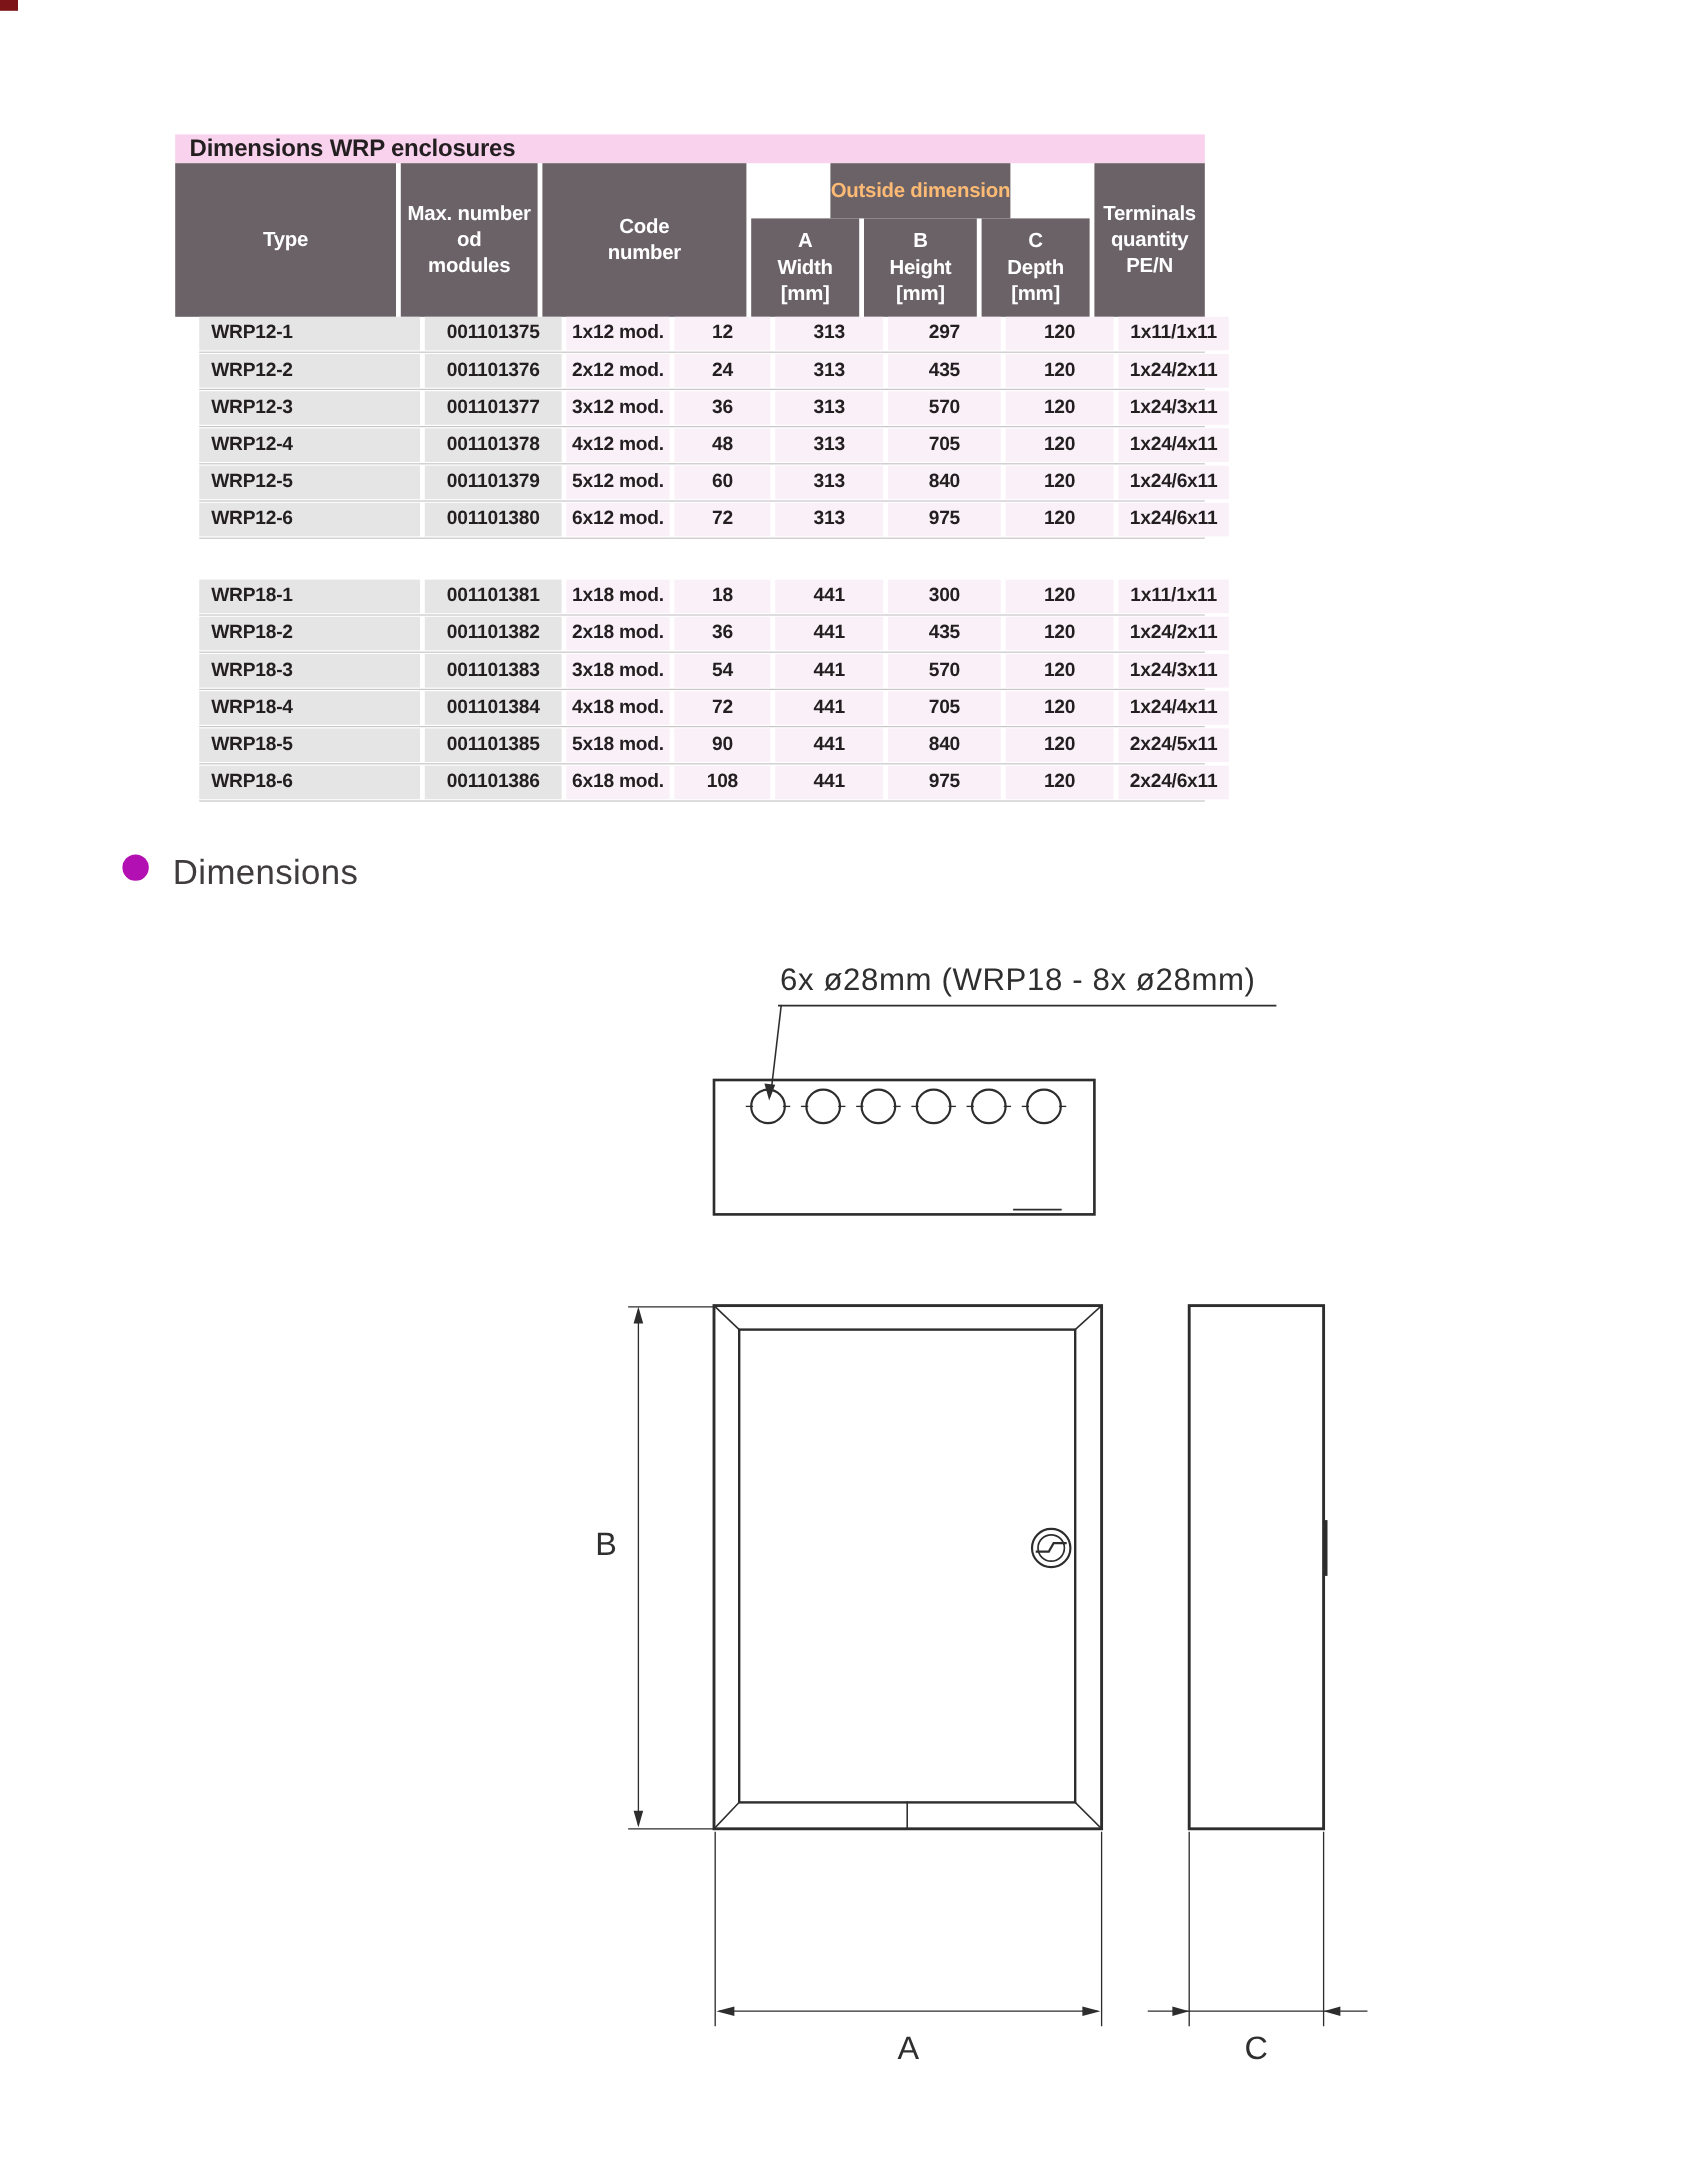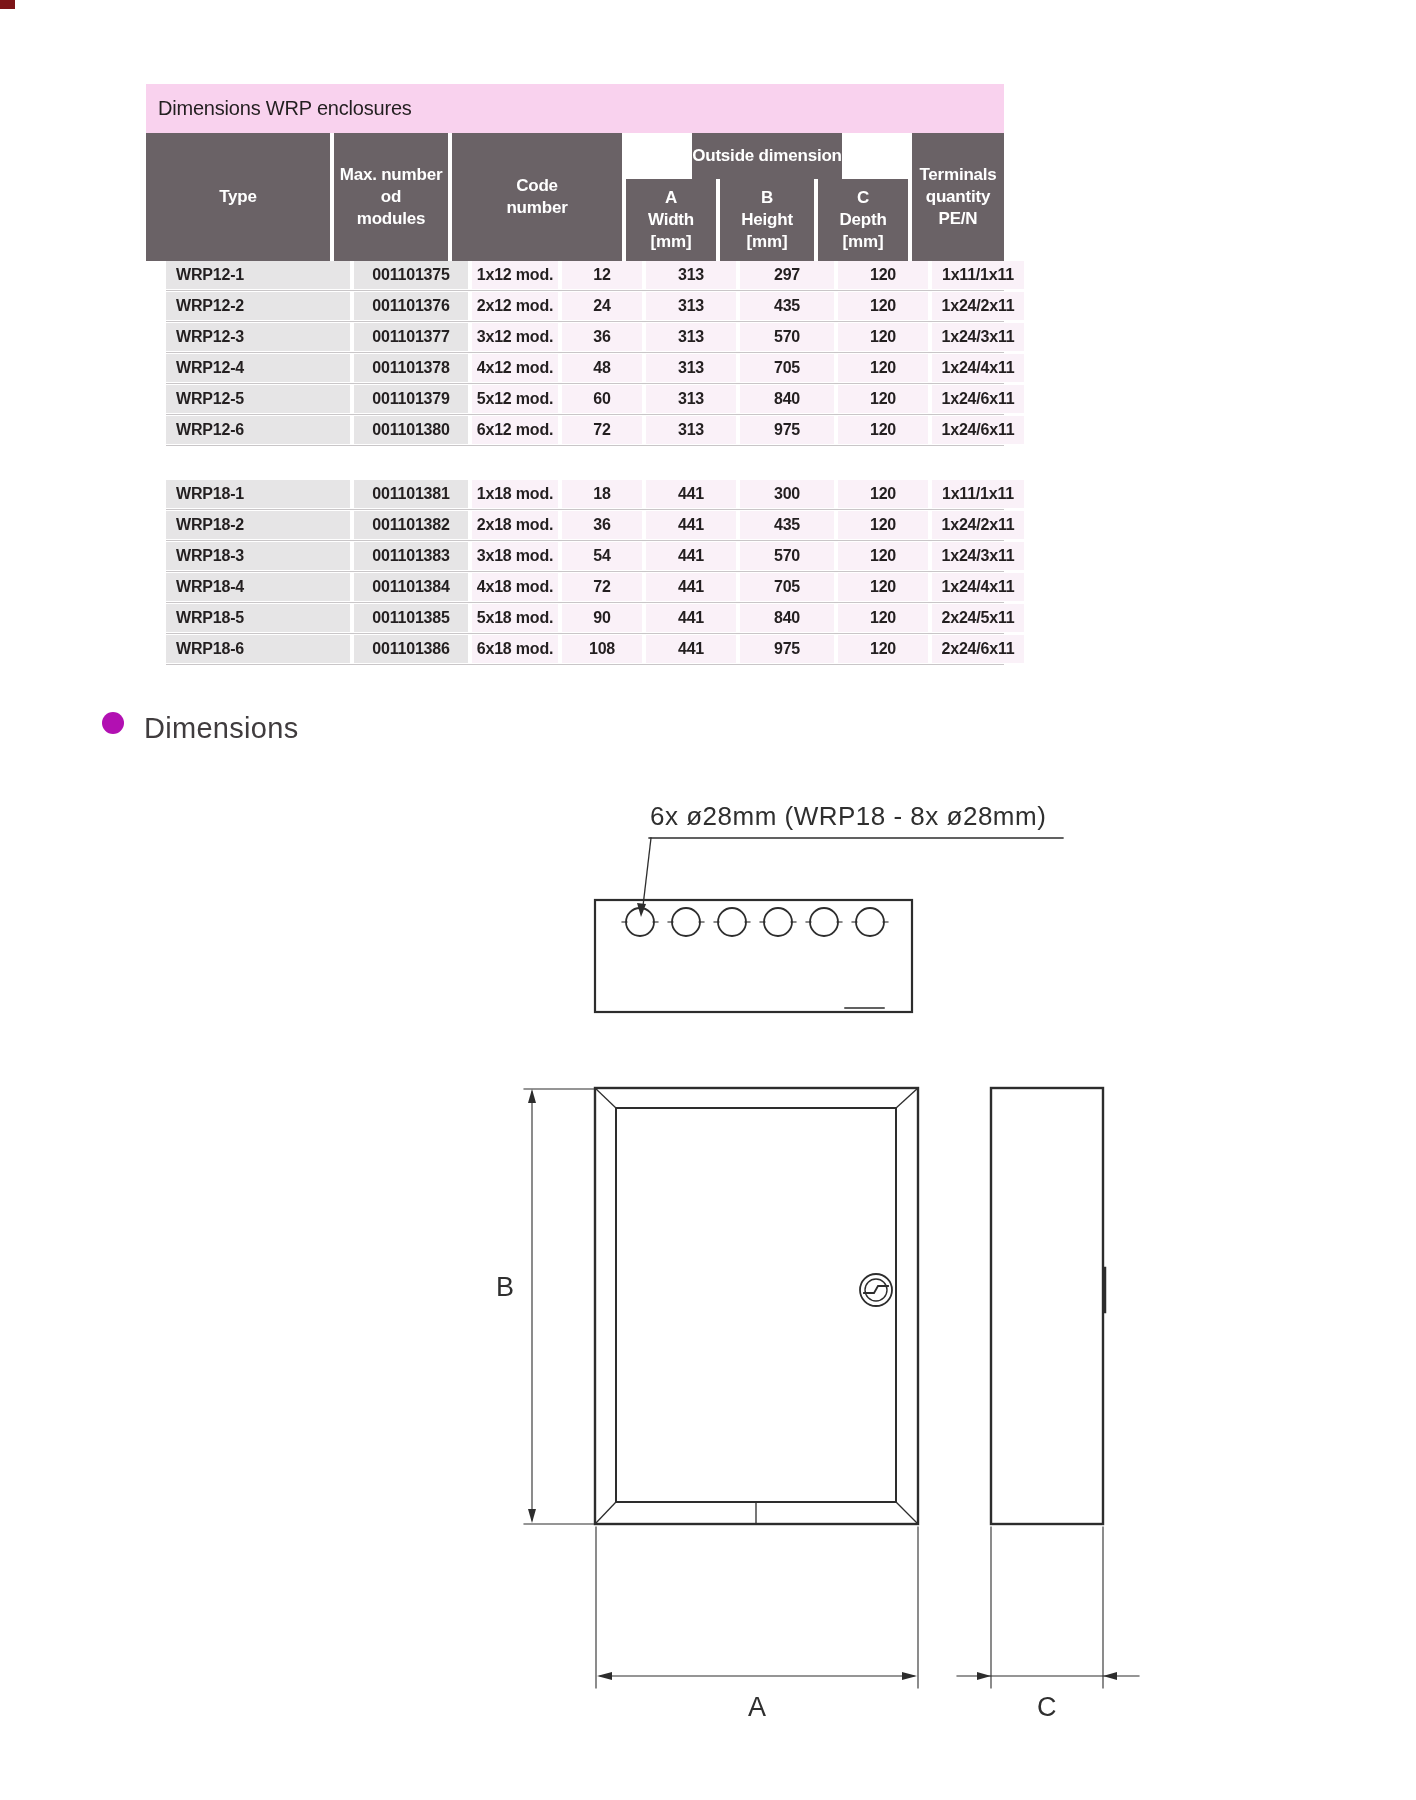--- a/index.html
+++ b/index.html
@@ -17,36 +17,36 @@
     --hairline:#c9c6c8;
     --magenta:#b210b2;
     --draw:#2d2d2d;
   }
   
   .corner-mark{position:absolute;left:0;top:0;width:15px;height:9px;background:#7d1518;}
 
   
   .tbl{position:absolute;left:146px;top:84px;width:858px;}
   .tbl-title{
-    height:49px;background:var(--pink);display:flex;align-items:center;
+    height:24px;background:var(--pink);display:flex;align-items:center;
     padding-left:12px;box-sizing:border-box;
-    font-size:20px;font-weight:normal;color:var(--ink);letter-spacing:-0.2px;
+    font-size:20px;font-weight:bold;color:var(--ink);letter-spacing:-0.2px;margin-top:28px;
   }
   .hdr{
     display:grid;grid-template-columns:184px 114px 170px 282px 92px;column-gap:4px;
     height:128px;
   }
   .hc{
     background:var(--hdr);color:#ffffff;font-size:17px;font-weight:bold;
     display:flex;align-items:center;justify-content:center;text-align:center;
     white-space:pre-line;line-height:1.3;letter-spacing:-0.2px;
   }
   .hc-outside{background:transparent;display:flex;flex-direction:column;padding:0;}
   .hc-outside .out-label{
-    background:var(--hdr);color:#ffffff;height:46px;display:flex;align-items:center;justify-content:center;
+    background:var(--hdr);color:#fdba74;height:46px;display:flex;align-items:center;justify-content:center;
     font-size:17px;font-weight:bold;letter-spacing:-0.2px;
   }
   .hc-outside .out-sub{
     flex:1;display:grid;grid-template-columns:90px 94px 90px;column-gap:4px;
   }
   .hc-outside .out-sub .hc{height:100%;}
 
   .tbody .row{
     display:grid;grid-template-columns:184px 114px 86px 80px 90px 94px 90px 92px;
     column-gap:4px;height:28px;margin-bottom:3px;position:relative;margin-left:20px;

